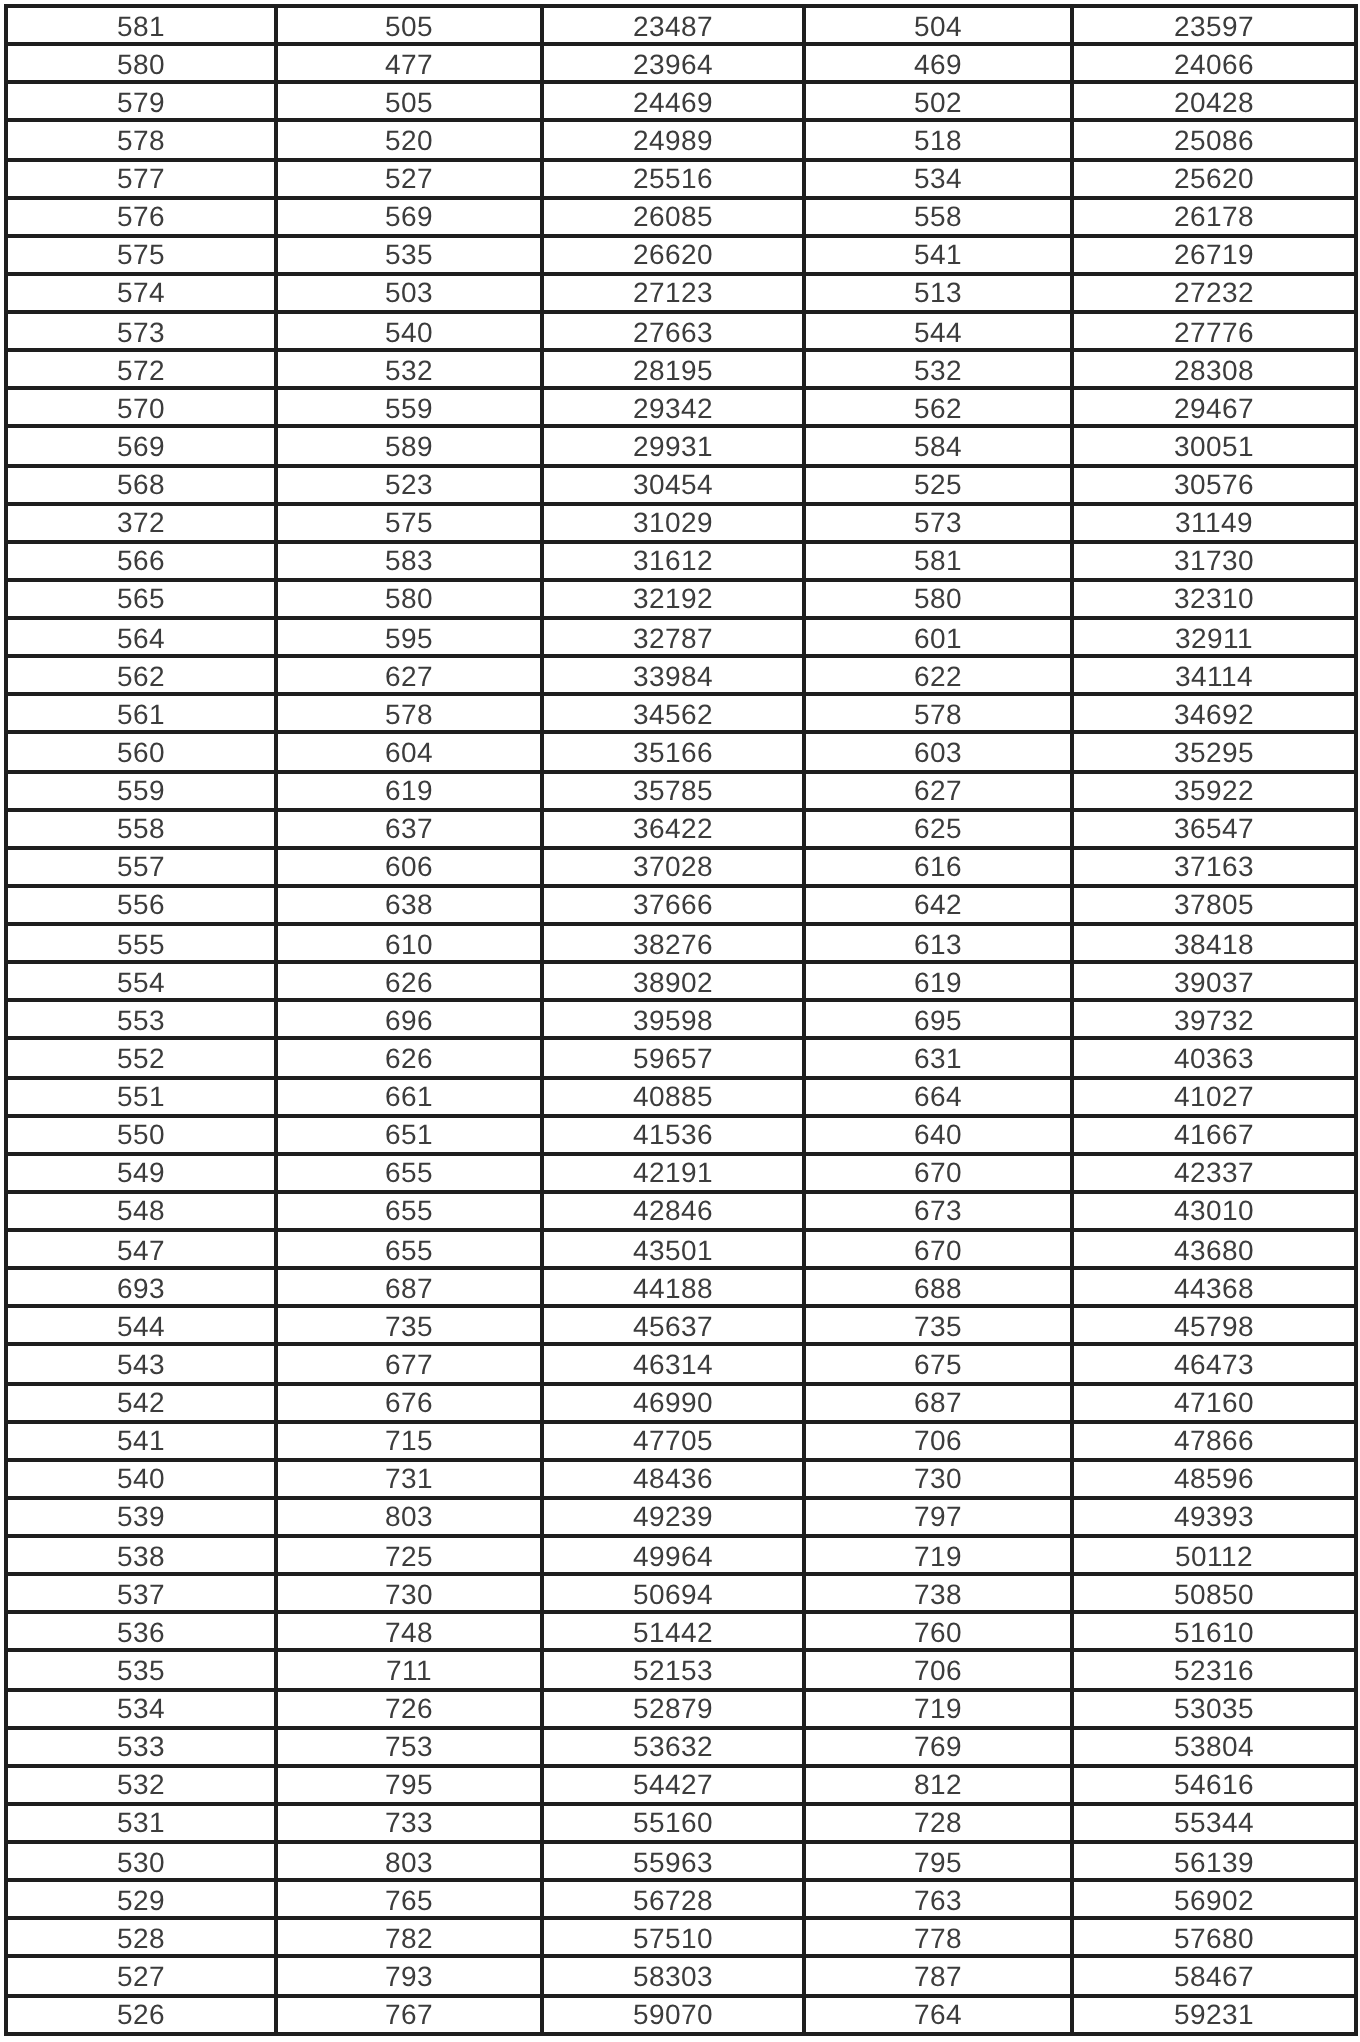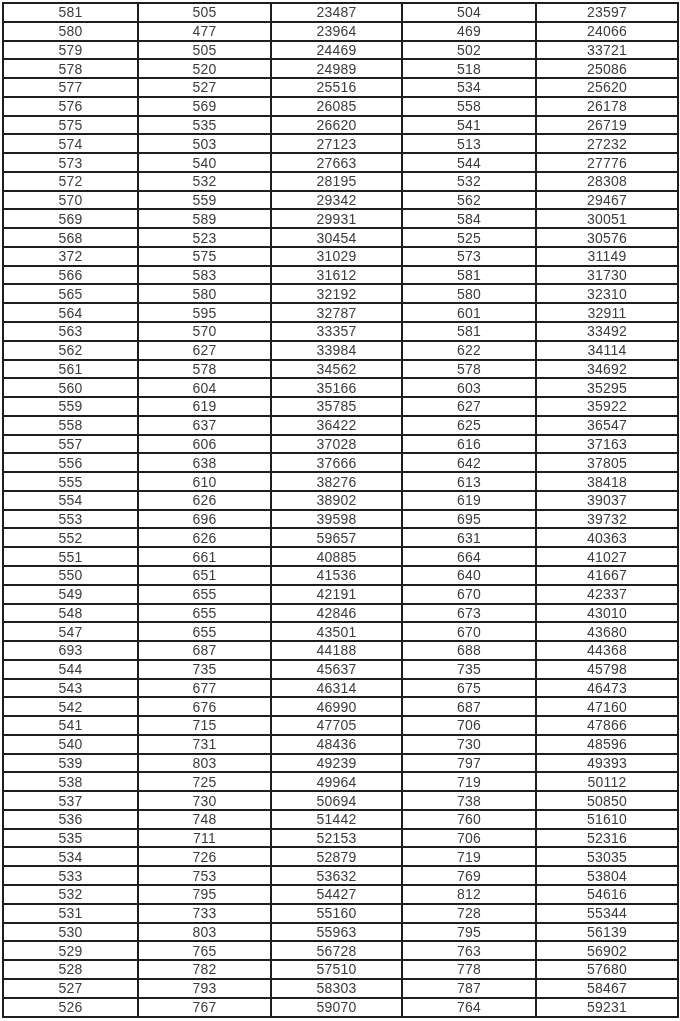--- a/index.html
+++ b/index.html
@@ -64,21 +64,21 @@
           <td>477</td>
           <td>23964</td>
           <td>469</td>
           <td>24066</td>
         </tr>
         <tr>
           <td>579</td>
           <td>505</td>
           <td>24469</td>
           <td>502</td>
-          <td>33721</td>
+          <td>20428</td>
         </tr>
         <tr>
           <td>578</td>
           <td>520</td>
           <td>24989</td>
           <td>518</td>
           <td>25086</td>
         </tr>
         <tr>
           <td>577</td>
@@ -165,27 +165,20 @@
           <td>32310</td>
         </tr>
         <tr>
           <td>564</td>
           <td>595</td>
           <td>32787</td>
           <td>601</td>
           <td>32911</td>
         </tr>
         <tr>
-          <td>563</td>
-          <td>570</td>
-          <td>33357</td>
-          <td>581</td>
-          <td>33492</td>
-        </tr>
-        <tr>
           <td>562</td>
           <td>627</td>
           <td>33984</td>
           <td>622</td>
           <td>34114</td>
         </tr>
         <tr>
           <td>561</td>
           <td>578</td>
           <td>34562</td>

